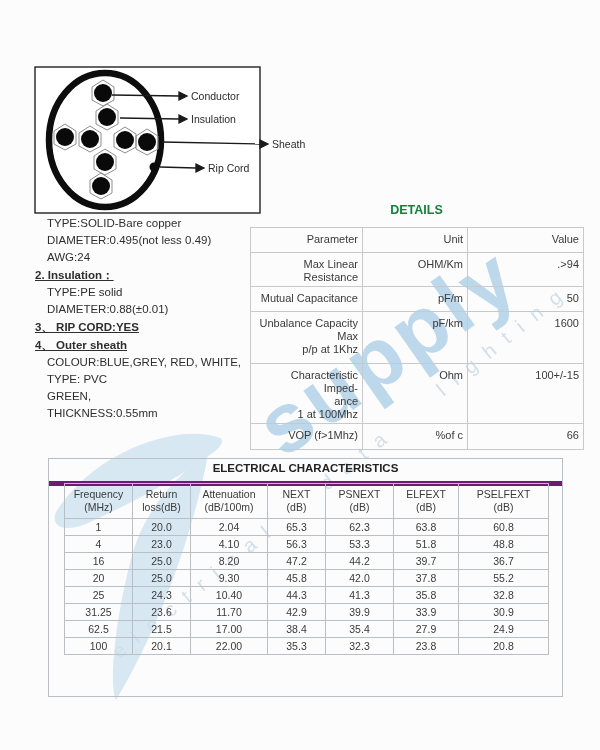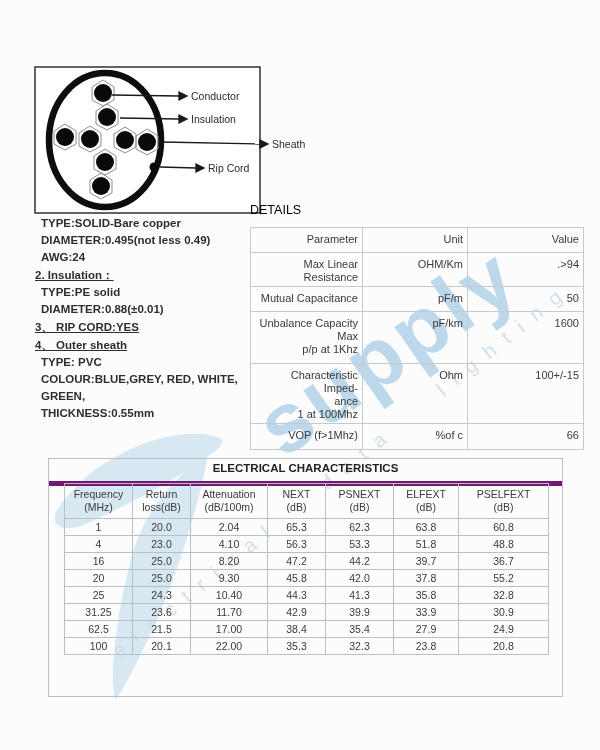--- a/index.html
+++ b/index.html
@@ -14,24 +14,24 @@
   .wm-tag{position:absolute;left:2px;top:456px;width:680px;height:28px;
     transform:rotate(-39deg);font-size:20px;letter-spacing:13px;word-spacing:40px;
     color:#d0dee9;opacity:.95;text-align:center;line-height:28px;}
   
   .diagram{position:absolute;left:33px;top:60px;z-index:1;}
   .diagram text{font-family:"Liberation Sans",sans-serif;font-size:10.5px;fill:#2b2b2b;}
   
   .spec{position:absolute;left:35px;top:216px;width:235px;z-index:1;
         font-size:11.5px;line-height:15px;color:#2e2e2e;}
   .spec .h{font-weight:bold;text-decoration:underline;margin:3px 0 2px;}
-  .spec .n{margin:0 6px 2px;font-weight:bold;}
+  .spec .n{margin:0 12px 2px;}
   
   .details-title{position:absolute;left:250px;top:203px;width:333px;z-index:1;
-        text-align:left;font-size:12.5px;font-weight:normal;color:#000000;}
+        text-align:center;font-size:12.5px;font-weight:bold;color:#15803d;}
   table{border-collapse:collapse;table-layout:fixed;}
   .details{position:absolute;left:250px;top:227px;width:333px;z-index:1;}
   .details th,.details td{border:1px solid #c6cacc;font-size:11px;line-height:13px;
         padding:5px 4px 2px 8px;text-align:right;vertical-align:top;font-weight:normal;
         color:#3a3a3a;white-space:pre-line;overflow:hidden;}
   .dh25{height:25px;}.dh52{height:52px;}.dh53{height:53px;}.dh26{height:26px;}
   
   .ec{position:absolute;left:48px;top:458px;width:513px;height:237px;z-index:1;
         border:1px solid #b9bfc2;}
   .ec-title{height:19px;border-bottom:5px solid #701a75;text-align:center;
@@ -98,22 +98,22 @@
 
   <div class="spec">
     <div class="n">TYPE:SOLID-Bare copper</div>
     <div class="n">DIAMETER:0.495(not less 0.49)</div>
     <div class="n">AWG:24</div>
     <div class="h">2. Insulation：</div>
     <div class="n">TYPE:PE solid</div>
     <div class="n">DIAMETER:0.88(±0.01)</div>
     <div class="h">3、 RIP CORD:YES</div>
     <div class="h">4、 Outer sheath</div>
+    <div class="n">COLOUR:BLUE,GREY, RED, WHITE,</div>
     <div class="n">TYPE: PVC</div>
-    <div class="n">COLOUR:BLUE,GREY, RED, WHITE,</div>
     <div class="n">GREEN,</div>
     <div class="n">THICKNESS:0.55mm</div>
   </div>
 
   <div class="details-title">DETAILS</div>
   <table class="details">
     <colgroup>
         <col style="width:112px">
         <col style="width:105px">
         <col style="width:116px">

